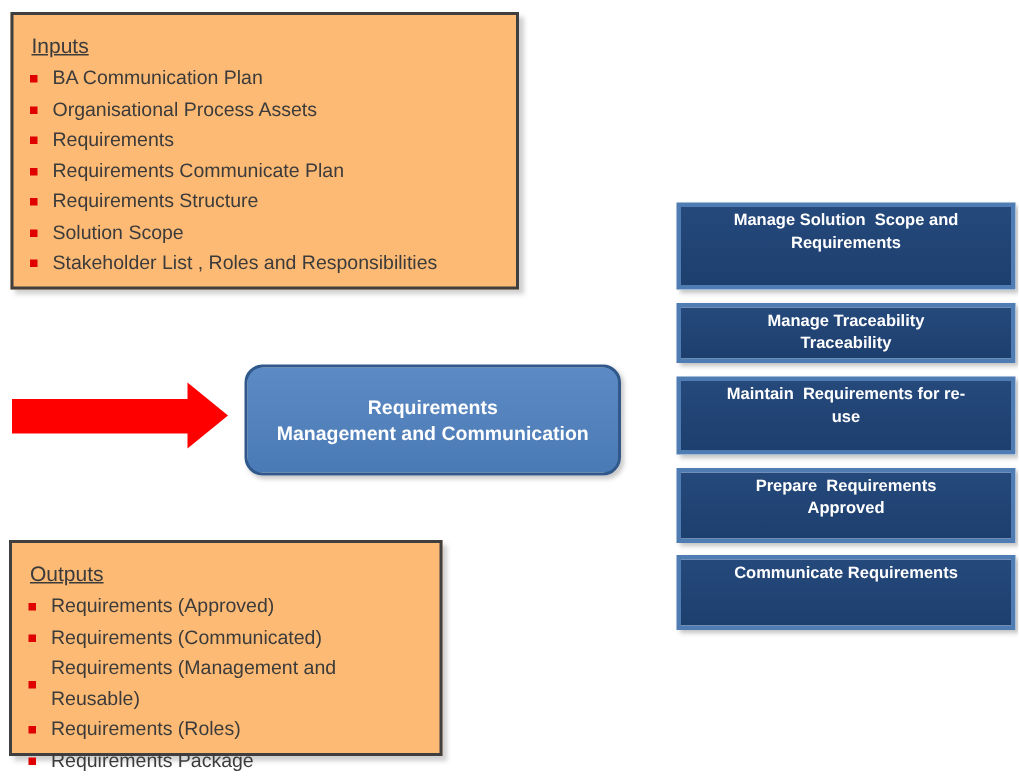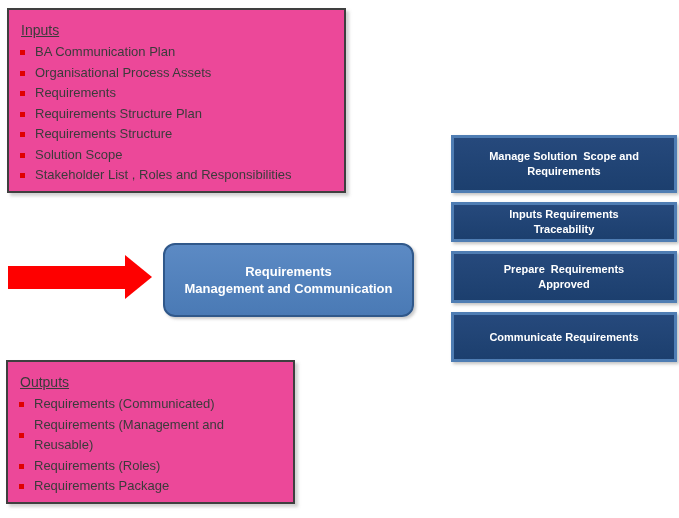--- a/index.html
+++ b/index.html
@@ -9,21 +9,21 @@
     position: relative;
     width: 679px;
     height: 518px;
     background: #ffffff;
     overflow: hidden;
   }
 
   
   .panel {
     position: absolute;
-    background: #ec4899;
+    background: #fdba74;
     border: 2px solid #3f3f3f;
     box-shadow: 3px 3px 3px rgba(120,120,120,0.35);
     padding: 10px 6px 6px 11px;
     color: #3b3b3b;
   }
   .panel-inputs  { left: 7px;  top: 8px;   width: 339px; height: 185px; }
   .panel-outputs { left: 6px;  top: 360px; width: 289px; height: 144px; }
   .panel-title {
     font-size: 14px;
     text-decoration: underline;
@@ -96,21 +96,21 @@
   }
   .task-box {
     background: linear-gradient(#26497c, #1c3f6e);
     border: 3px solid #4f7db3;
     box-shadow: 2px 2px 3px rgba(120,120,120,0.45);
     color: #ffffff;
     font-size: 11px;
     font-weight: bold;
     line-height: 15px;
     display: flex;
-    align-items: center;
+    align-items: flex-start;
     justify-content: center;
     text-align: center;
     padding: 2px 29px;
     white-space: pre-wrap;
   }
   .task-box:nth-of-type(1) { height: 58px; margin-bottom: 9px; }
   .task-box:nth-of-type(2) { height: 40px; margin-bottom: 9px; }
   .task-box:nth-of-type(3) { height: 52px; margin-bottom: 9px; }
   .task-box:nth-of-type(4) { height: 50px; margin-bottom: 8px; }
   .task-box:nth-of-type(5) { height: 50px; }
@@ -123,21 +123,21 @@
   <div class="panel panel-inputs">
     <div class="panel-title">Inputs</div>
     <ul>
 
         <li><span class="bullet"></span><span>BA Communication Plan</span></li>
 
         <li><span class="bullet"></span><span>Organisational Process Assets</span></li>
 
         <li><span class="bullet"></span><span>Requirements</span></li>
 
-        <li><span class="bullet"></span><span>Requirements Structure Plan</span></li>
+        <li><span class="bullet"></span><span>Requirements Communicate Plan</span></li>
 
         <li><span class="bullet"></span><span>Requirements Structure</span></li>
 
         <li><span class="bullet"></span><span>Solution Scope</span></li>
 
         <li><span class="bullet"></span><span>Stakeholder List , Roles and Responsibilities</span></li>
       </ul>
   </div>
 
   <div class="arrow">
@@ -147,36 +147,38 @@
 
   <div class="process-box">
     <span>Requirements</span>
     <span>Management and Communication</span>
   </div>
 
   <div class="panel panel-outputs">
     <div class="panel-title">Outputs</div>
     <ul>
 
+        <li><span class="bullet"></span><span>Requirements (Approved)</span></li>
 
         <li><span class="bullet"></span><span>Requirements (Communicated)</span></li>
 
         <li><span class="bullet"></span><span>Requirements (Management and  Reusable)</span></li>
 
         <li><span class="bullet"></span><span>Requirements (Roles)</span></li>
 
         <li><span class="bullet"></span><span>Requirements Package</span></li>
       </ul>
   </div>
 
   <div class="task-column">
 
       <div class="task-box"><span>Manage Solution  Scope and Requirements</span></div>
 
-      <div class="task-box"><span>Inputs Requirements Traceability</span></div>
+      <div class="task-box"><span>Manage Traceability Traceability</span></div>
 
+      <div class="task-box"><span>Maintain  Requirements for re-use</span></div>
 
       <div class="task-box"><span>Prepare  Requirements Approved</span></div>
 
       <div class="task-box"><span>Communicate Requirements</span></div>
     </div>
 
 </div>
 
 </body></html>

